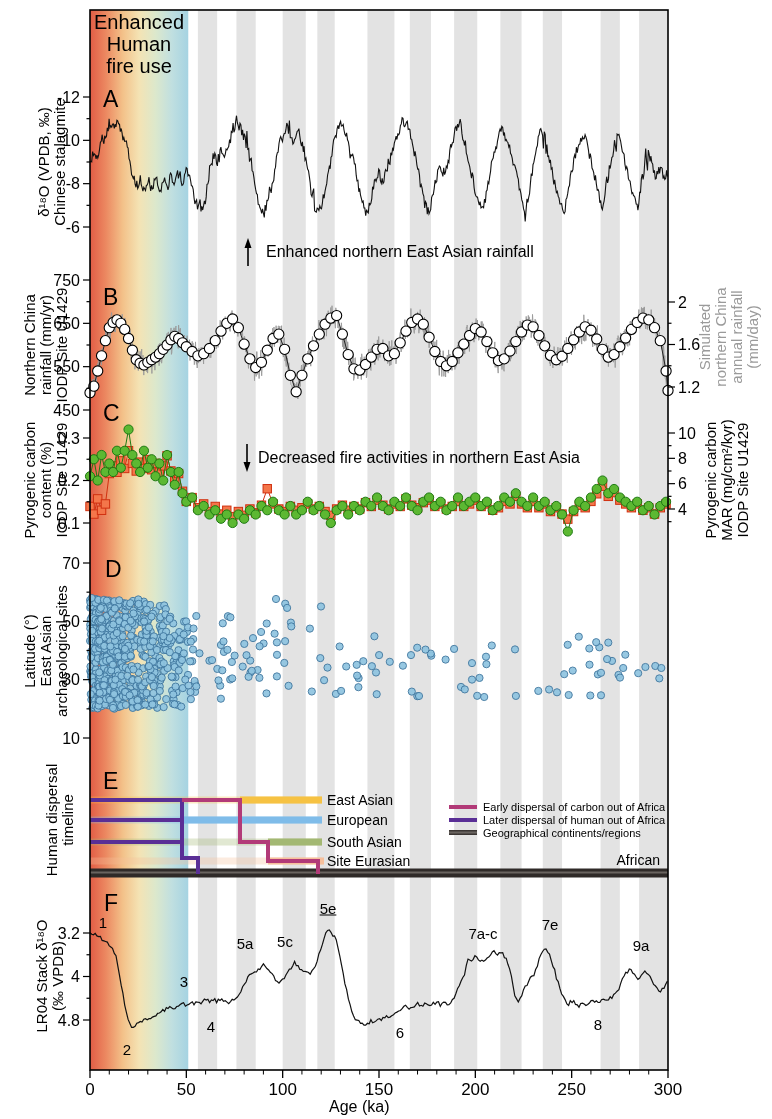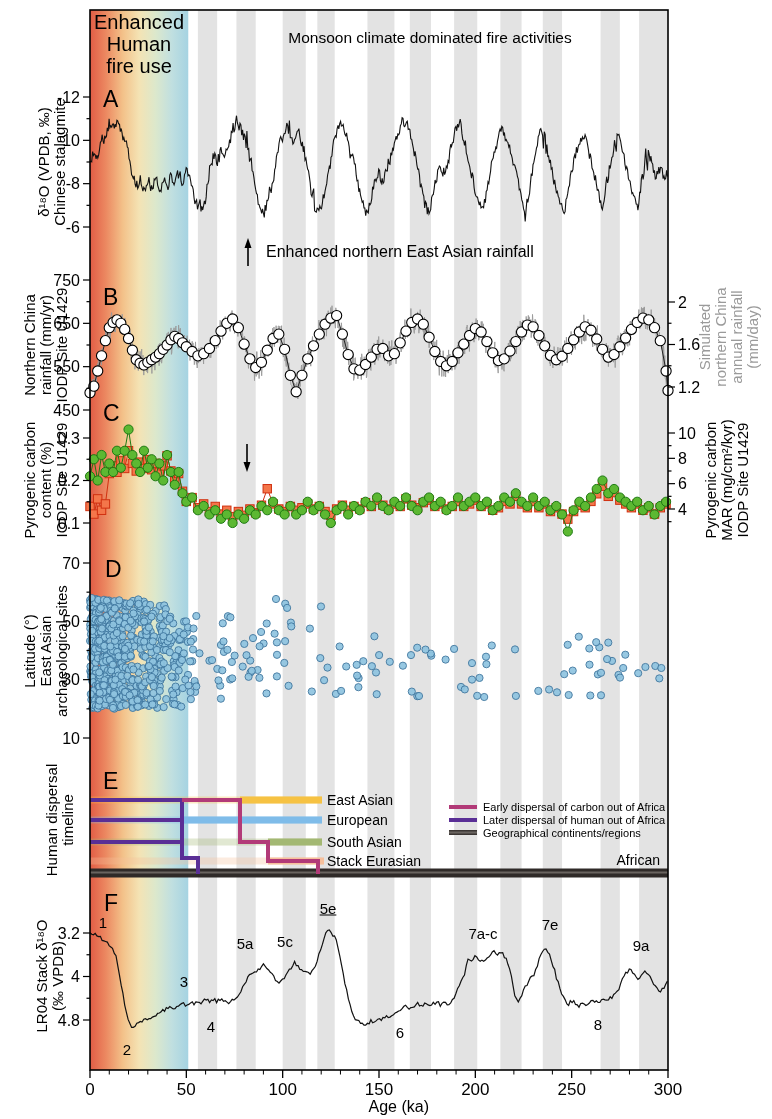--- a/index.html
+++ b/index.html
@@ -17,21 +17,21 @@
   .legend{position:absolute;display:flex;flex-direction:column;}
   .lrow{display:flex;align-items:center;height:13px;}
   .lrow .txt{font-size:11px;margin-left:6px;white-space:nowrap;}
   .lcsw{position:relative;width:28px;height:2px;}
   .lcsw .mk{position:absolute;left:50%;top:50%;transform:translate(-50%,-50%);}
   .mk.circ{width:8px;height:8px;border-radius:50%;}
   .mk.sq{width:8px;height:8px;}
   .lesw{width:28px;height:4px;}
   .regionlab{font-size:14px;white-space:nowrap;}
   .mislab{position:absolute;font-size:15px;transform:translate(-50%,-50%);}
-  .xlab{left:329px;top:1098px;width:100px;text-align:right;font-size:16px;}
+  .xlab{left:329px;top:1098px;width:100px;text-align:left;font-size:16px;}
 </style>
 </head>
 <body>
 
 <div id="fig-root">
   <svg id="chart-svg" width="772" height="1119">
       <defs>
         <linearGradient id="fireband" x1="0" y1="0" x2="1" y2="0">
           <stop offset="0" stop-color="#e25c45"></stop>
           <stop offset="0.16666666666666666" stop-color="#ec8a62"></stop>
@@ -1372,21 +1372,20 @@
         <path d="M248,266L248,246" stroke="#000" stroke-width="1.6"></path>
         <path d="M248,238L244.5,248L251.5,248Z" fill="#000"></path>
         <path d="M247,444L247,464" stroke="#000" stroke-width="1.6"></path>
         <path d="M247,472L243.5,462L250.5,462Z" fill="#000"></path>
       </g>
     </svg>
 
   <div class="abs title-left">Enhanced
 Human
 fire use</div>
-  <div class="abs title-main">Monsoon climate dominated fire activities</div>
 
   <div class="abs pletter" style="left:103px;top:86px;">A</div>
   <div class="abs pletter" style="left:103px;top:284px;">B</div>
   <div class="abs pletter" style="left:103px;top:400px;">C</div>
   <div class="abs pletter" style="left:105px;top:556px;">D</div>
   <div class="abs pletter" style="left:103px;top:768px;">E</div>
   <div class="abs pletter" style="left:104px;top:890px;">F</div>
 
   <div class="vlab" style="left:-58px;top:146px;">δ¹⁸O (VPDB, ‰)
 Chinese stalagmite</div>
@@ -1405,41 +1404,42 @@
 IODP Site U1429</div>
   <div class="vlab" style="left:-64px;top:627px;">Latitude (°)
 East Asian
 archaeological sites</div>
   <div class="vlab" style="left:-50px;top:804px;">Human dispersal
 timeline</div>
   <div class="vlab" style="left:-60px;top:960px;">LR04 Stack δ¹⁸O
 (‰ VPDB)</div>
 
   <div class="abs ann" style="left:266px;top:243px;">Enhanced northern East Asian rainfall</div>
+  <div class="abs ann" style="left:258px;top:449px;">Decreased fire activities in northern East Asia</div>
 
 
   <div class="legend" style="left:449px;top:800px;">
     <div class="lrow">
       <span class="lesw" style="background:#b23a78;"></span>
       <span class="txt">Early dispersal of carbon out of Africa</span>
     </div>
     <div class="lrow">
       <span class="lesw" style="background:#5a2f96;"></span>
       <span class="txt">Later dispersal of human out of Africa</span>
     </div>
     <div class="lrow">
       <span class="lesw" style="background:linear-gradient(#2f2a28,#6a6460,#2f2a28);height:5px;"></span>
       <span class="txt">Geographical continents/regions</span>
     </div>
   </div>
 
   <div class="abs regionlab" style="left:327px;top:792px;">East Asian</div>
   <div class="abs regionlab" style="left:327px;top:812px;">European</div>
   <div class="abs regionlab" style="left:327px;top:834px;">South Asian</div>
-  <div class="abs regionlab" style="left:327px;top:853px;">Stack Eurasian</div>
+  <div class="abs regionlab" style="left:327px;top:853px;">Site Eurasian</div>
   <div class="abs regionlab" style="left:560px;top:852px;width:100px;text-align:right;">African</div>
 
   <div class="abs xlab">Age (ka)</div>
 <div class="mislab" style="left: 103px; top: 922px;">1</div>
     <div class="mislab" style="left: 127px; top: 1049px;">2</div>
     <div class="mislab" style="left: 184px; top: 981px;">3</div>
     <div class="mislab" style="left: 211px; top: 1026px;">4</div>
     <div class="mislab" style="left: 245px; top: 943px;">5a</div>
     <div class="mislab" style="left: 285px; top: 941px;">5c</div>
     <div class="mislab" style="left: 328px; top: 908px; text-decoration: underline;">5e</div>

